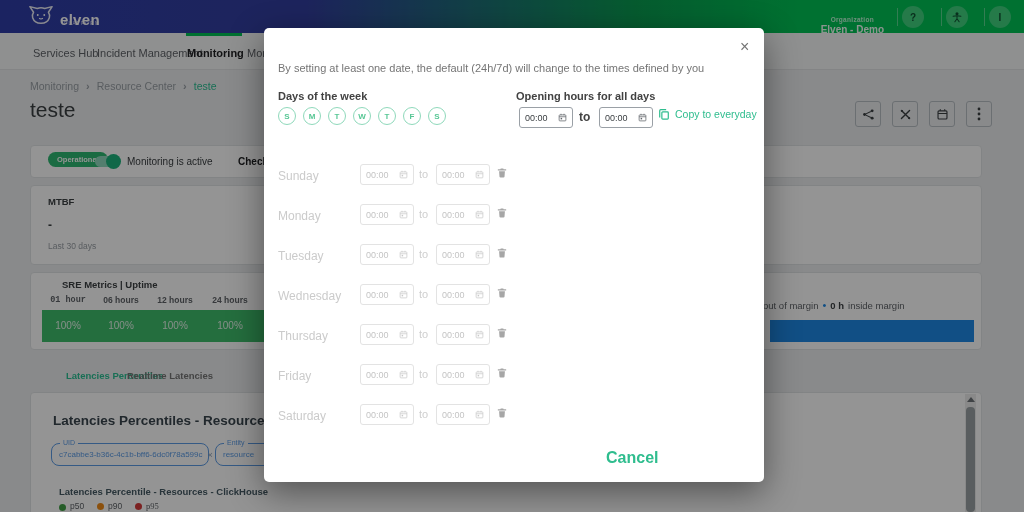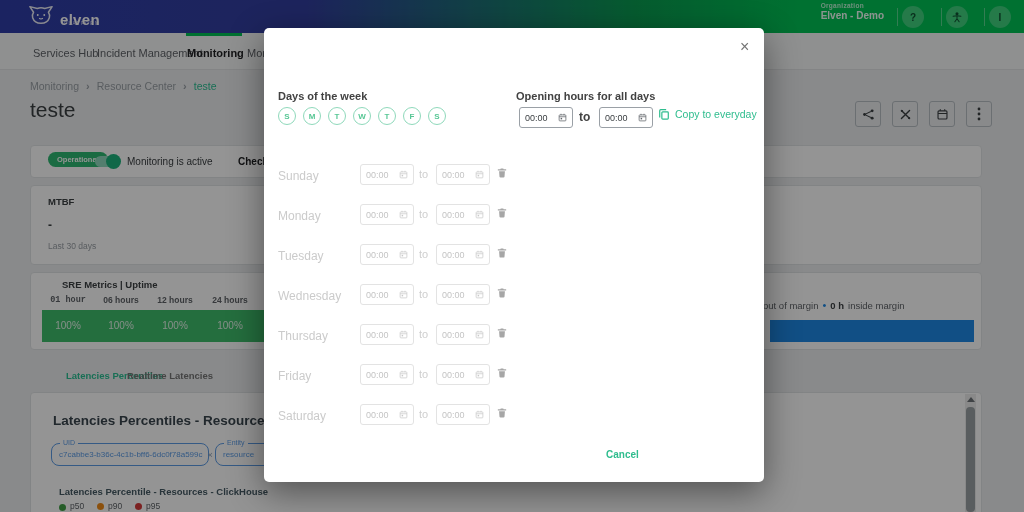--- a/index.html
+++ b/index.html
@@ -7,21 +7,21 @@
   #app{position:relative;width:1024px;height:512px;overflow:hidden;background:#eceef0;
        font-family:"Liberation Sans","DejaVu Sans",sans-serif;color:#424242;}
   .ab{position:absolute;}
 
   
   .navbar{left:0;top:0;width:1024px;height:33px;
     background:linear-gradient(90deg,#2f3da8 0%,#333fa0 30%,#0b9e52 62%,#00c355 78%,#00c355 100%);}
   .logo{left:28px;top:3px;display:flex;align-items:flex-end;gap:6px;}
   .logo-word{color:#fff;font-size:15px;font-weight:bold;line-height:15px;letter-spacing:.3px;}
   .logo-sub{display:block;color:rgba(255,255,255,.78);font-size:4.5px;letter-spacing:1.5px;text-align:right;}
-  .org{right:140px;top:2px;text-align:left;}
+  .org{right:140px;top:16px;text-align:center;}
   .org-label{font-size:6.5px;font-weight:bold;color:#bdf7d6;letter-spacing:.3px;}
   .org-name{font-size:10px;font-weight:bold;color:#f2fff8;margin-top:1px;}
   .nav-div{top:8px;width:1px;height:18px;background:rgba(255,255,255,.35);}
   .nav-circle{top:6px;width:22px;height:22px;border-radius:50%;background:rgba(255,255,255,.25);
     display:flex;align-items:center;justify-content:center;color:#0c4e2c;border:none;cursor:pointer;padding:0;}
   .nav-circle span{font-size:10px;font-weight:bold;color:#0f5232;}
 
   
   .tabbar{left:0;top:33px;width:1024px;height:37px;background:#f7f8f8;border-bottom:1px solid #e2e4e6;}
   .ntab{top:47px;font-size:11px;color:#5f6368;cursor:pointer;white-space:nowrap;}
@@ -96,21 +96,21 @@
   .tin.en svg{color:#5f6368;}
   .to-word{position:absolute;font-size:11px;color:#cfcfcf;}
   .to-word.en{color:#424242;font-size:12px;font-weight:bold;}
   .copy-link{left:394px;top:80px;display:flex;align-items:center;gap:5px;color:#2fbd8e;font-size:10.5px;cursor:pointer;}
   .drow{position:absolute;left:0;width:500px;height:22px;}
   .drow .dlabel{position:absolute;left:14px;top:5px;font-size:12px;color:#cbcbcb;}
   .drow .t1{left:96px;top:0;}
   .drow .tw{left:155px;top:4px;}
   .drow .t2{left:172px;top:0;}
   .trash-btn{position:absolute;left:233px;top:3px;background:none;border:none;padding:0;cursor:pointer;color:#a6a6a6;}
-  .m-cancel{left:336px;top:420px;background:none;border:none;color:#2fbd8e;font-size:10px;font-weight:bold;cursor:pointer;text-align:center;}
+  .m-cancel{left:336px;top:420px;background:none;border:none;color:#2fbd8e;font-size:16px;font-weight:bold;cursor:pointer;text-align:center;}
   .m-save{left:391px;top:415px;width:92px;height:25px;background:#aee7cf;border:none;border-radius:4px;
     color:#fff;font-size:10.5px;font-weight:bold;cursor:pointer;}
 </style>
 </head>
 <body>
 
 <div id="app">
 
   <div class="ab navbar">
     <div class="ab logo">
@@ -237,33 +237,34 @@
     </div>
     <span class="ab chart-title">Latencies Percentile - Resources - ClickHouse</span>
     <div class="ab leg-item" style="left:28px;align-items:flex-end;">
       <span class="leg-dot" style="background-color: rgb(67, 160, 71);"></span>
       <span>p50</span>
     </div>
     <div class="ab leg-item" style="left:66px;">
       <span class="leg-dot" style="background-color: rgb(239, 139, 23);"></span>
       <span>p90</span>
     </div>
-    <div class="ab leg-item" style="left:104px;">
+    <div class="ab leg-item" style="left:104px;font-family:Liberation Serif, serif;">
       <span class="leg-dot" style="background-color: rgb(212, 58, 58);"></span>
       <span>p95</span>
     </div>
   </div>
   <div class="ab scroll-track"></div>
   <div class="ab scroll-up"></div>
   <div class="ab scroll-thumb"></div>
 
   <div class="ab backdrop"></div>
 
   <div class="ab modal">
     <button class="ab m-close">×</button>
+    <span class="ab m-sub">By setting at least one date, the default (24h/7d) will change to the times defined by you</span>
 
     <span class="ab m-seclabel" style="left:14px;">Days of the week</span>
     <div class="ab day-circles">
       <span class="day-circle">S</span>
       <span class="day-circle">M</span>
       <span class="day-circle">T</span>
       <span class="day-circle">W</span>
       <span class="day-circle">T</span>
       <span class="day-circle">F</span>
       <span class="day-circle">S</span>

